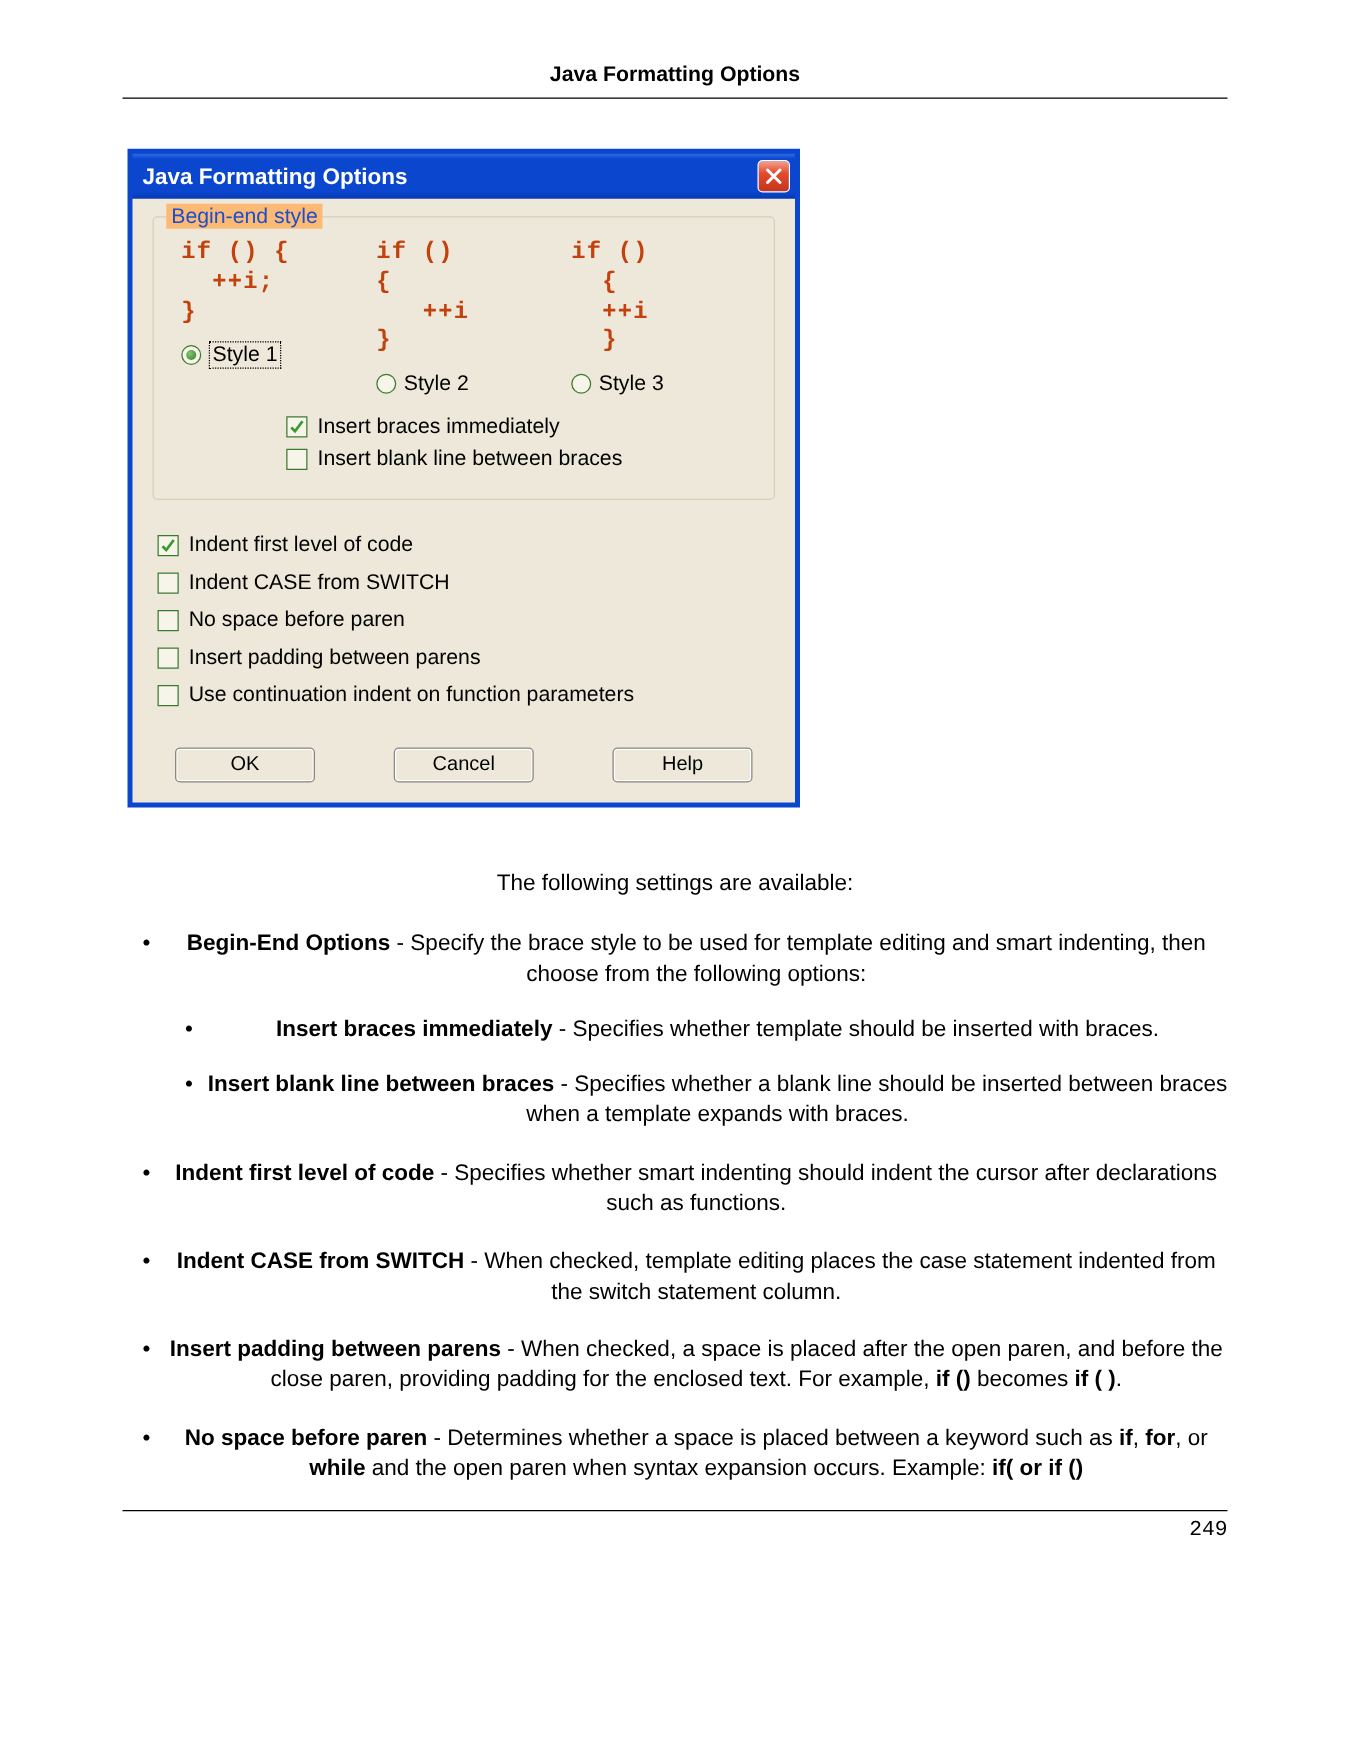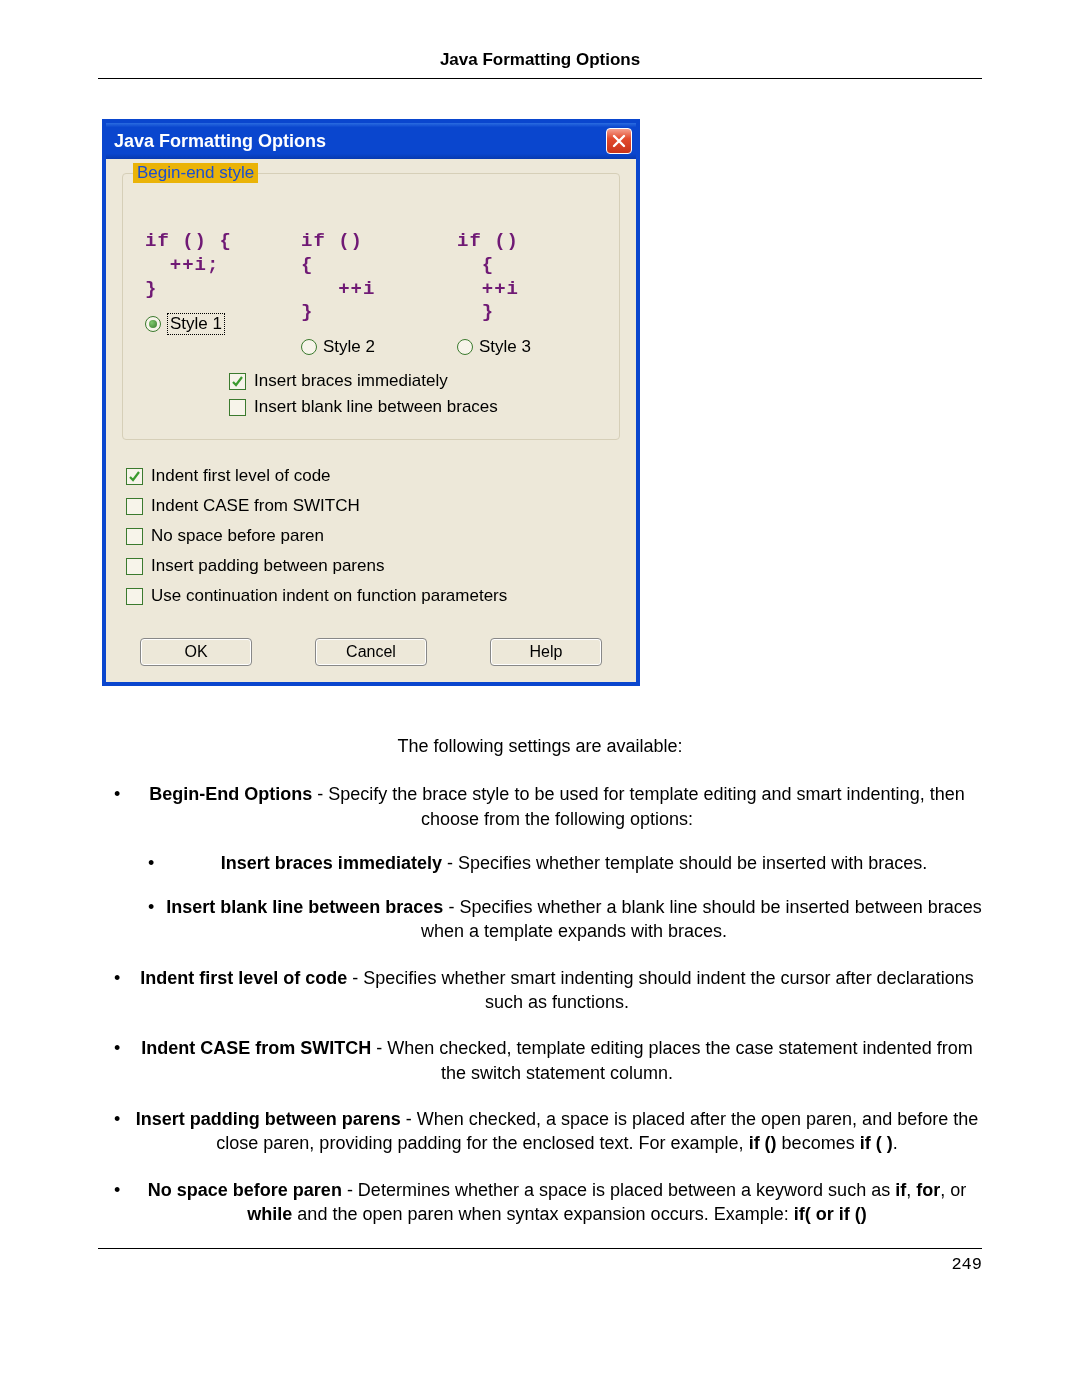--- a/index.html
+++ b/index.html
@@ -67,42 +67,41 @@
     border: 1px solid #d6cfb8;
     border-radius: 4px;
     padding: 16px 14px 16px 14px;
     position: relative;
     margin-bottom: 26px;
   }
   .fieldset-legend {
     position: absolute;
     top: -11px;
     left: 10px;
-    background: #eab308;
+    background: #fdba74;
     padding: 0 4px;
     color: #1a4fd0;
     font-size: 17px;
   }
 
   .style-row {
     display: flex;
     justify-content: space-between;
     padding: 0 8px;
   }
   .style-col { width: 140px; }
   .code-sample {
     font-family: "Courier New", monospace;
     font-weight: bold;
     font-size: 19px;
     line-height: 1.25;
     white-space: pre;
     margin-bottom: 12px;
-    color: #701a75;
+    color: #c2410c;
     letter-spacing: 1px;
-    margin-top: 40px;
   }
   .radio-row {
     display: flex;
     align-items: center;
     gap: 6px;
     font-size: 17px;
   }
   .radio {
     width: 16px; height: 16px;
     border-radius: 50%;

